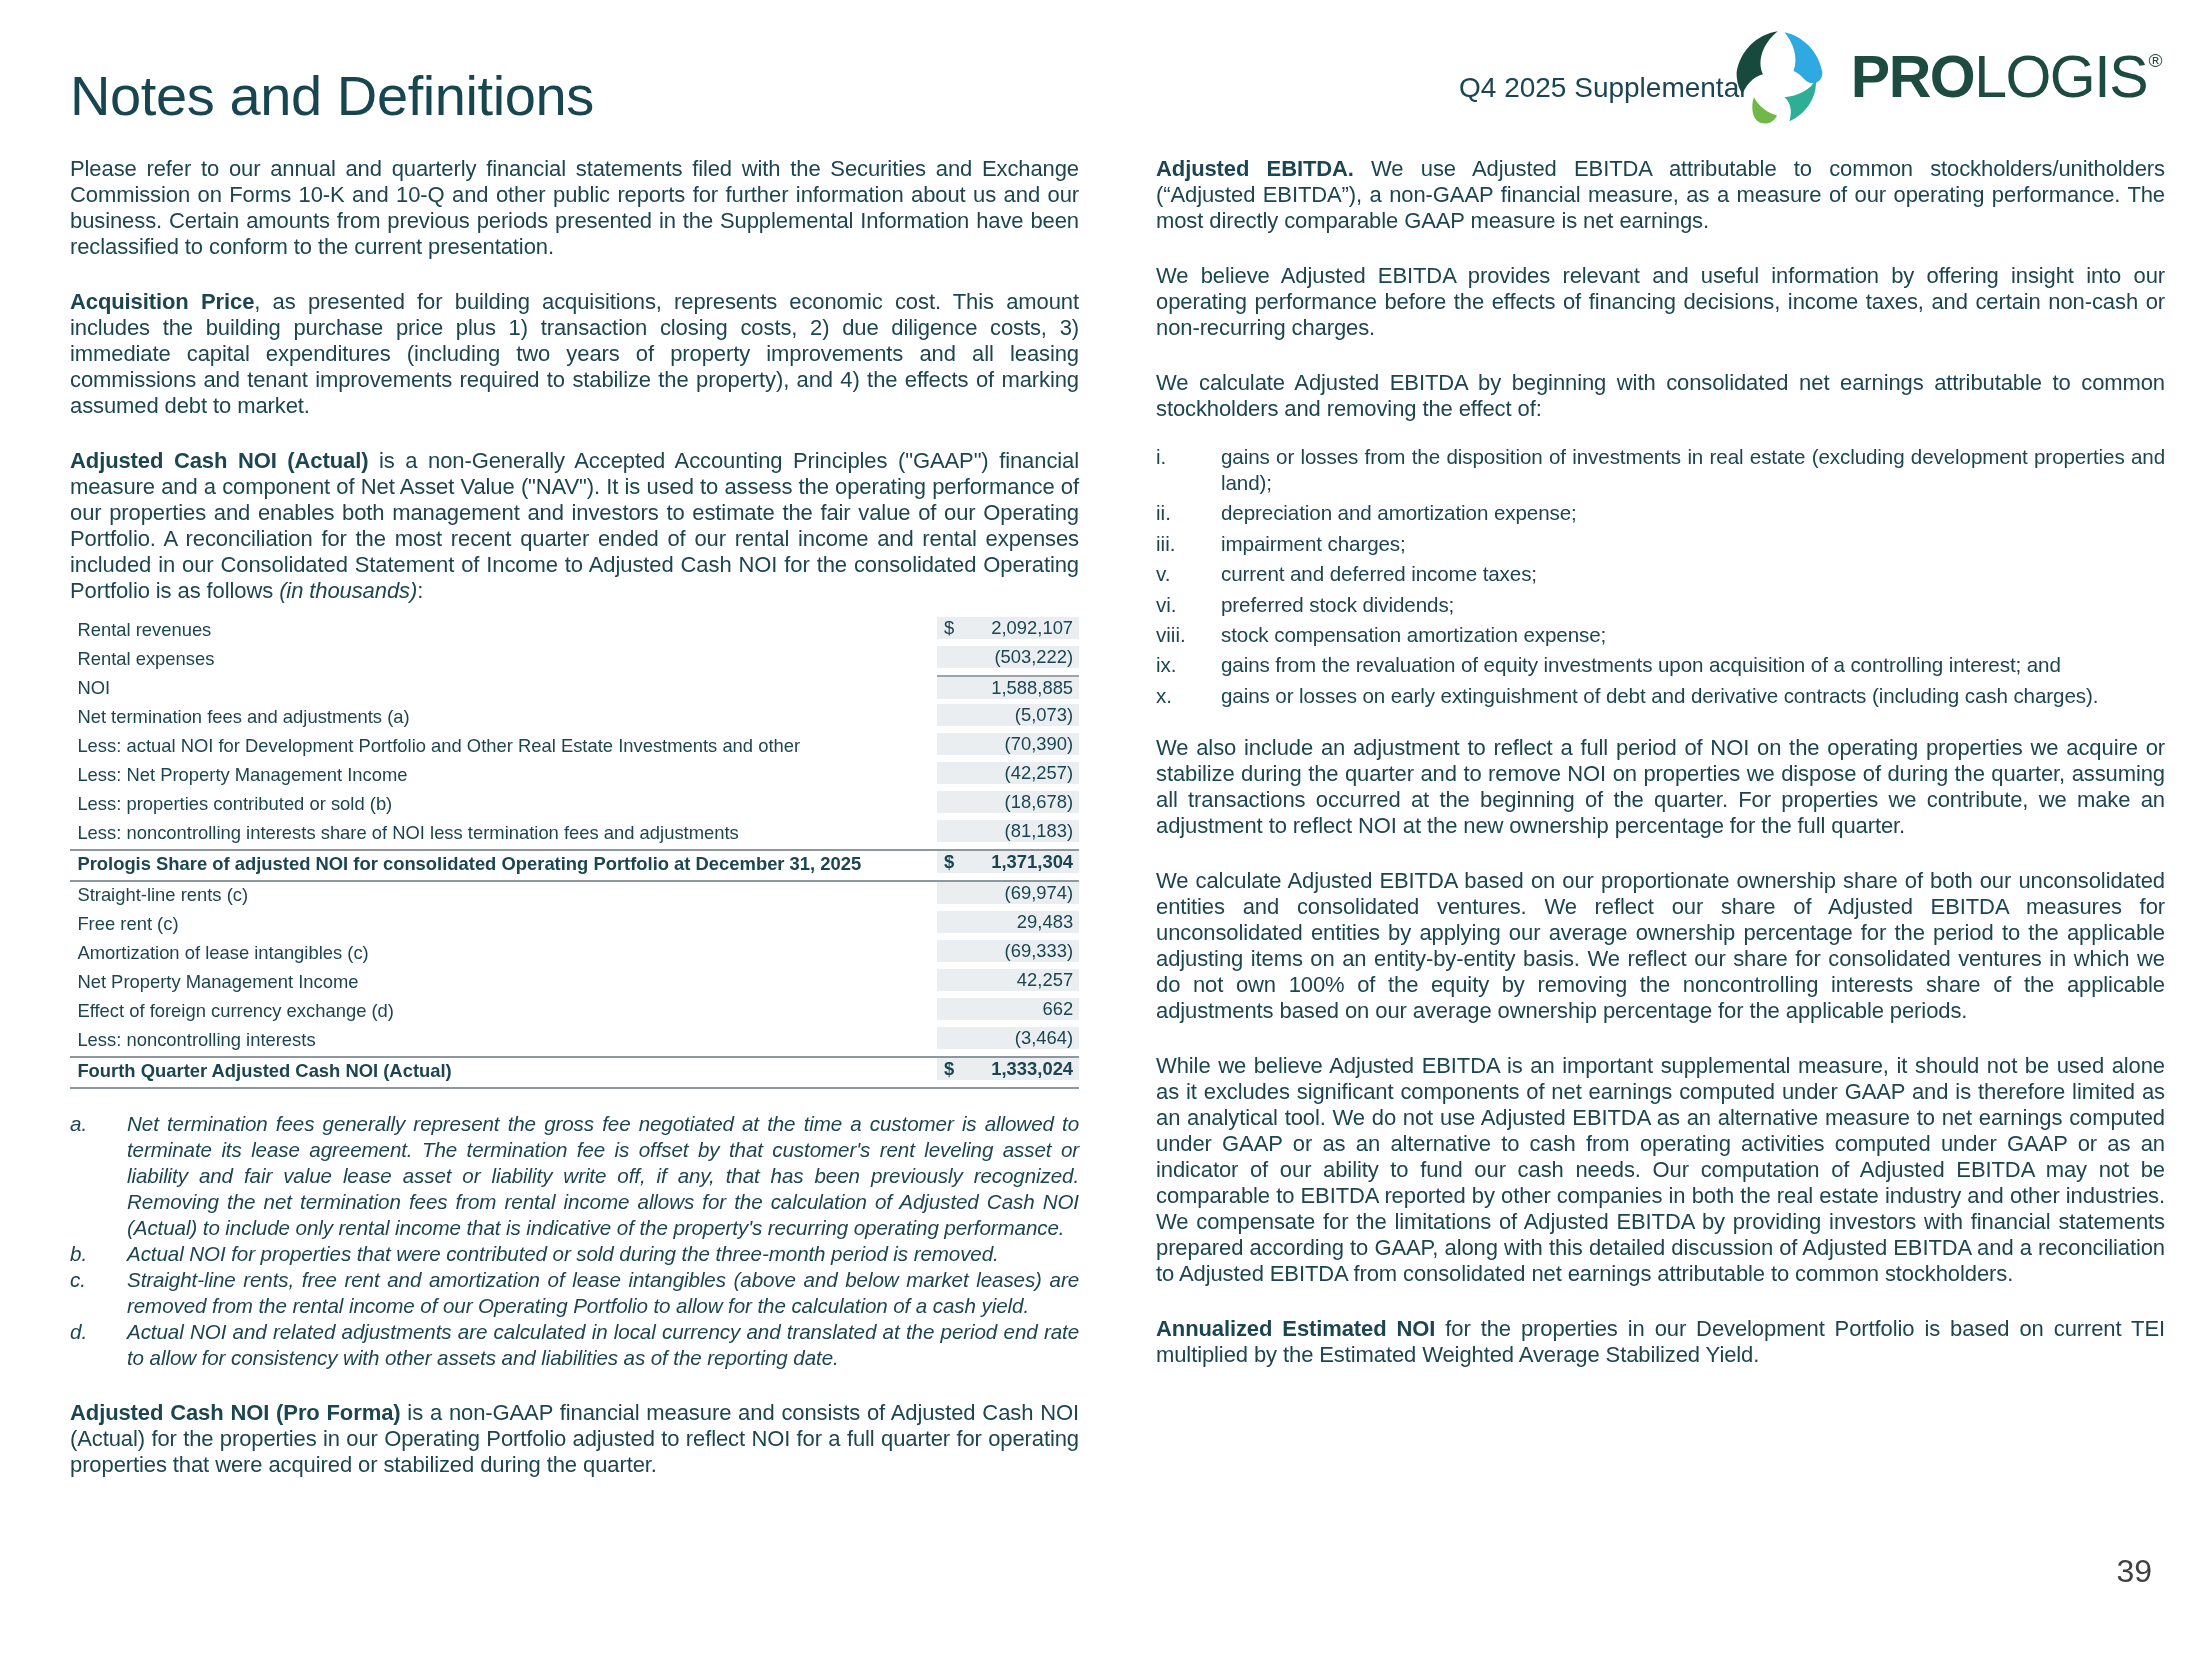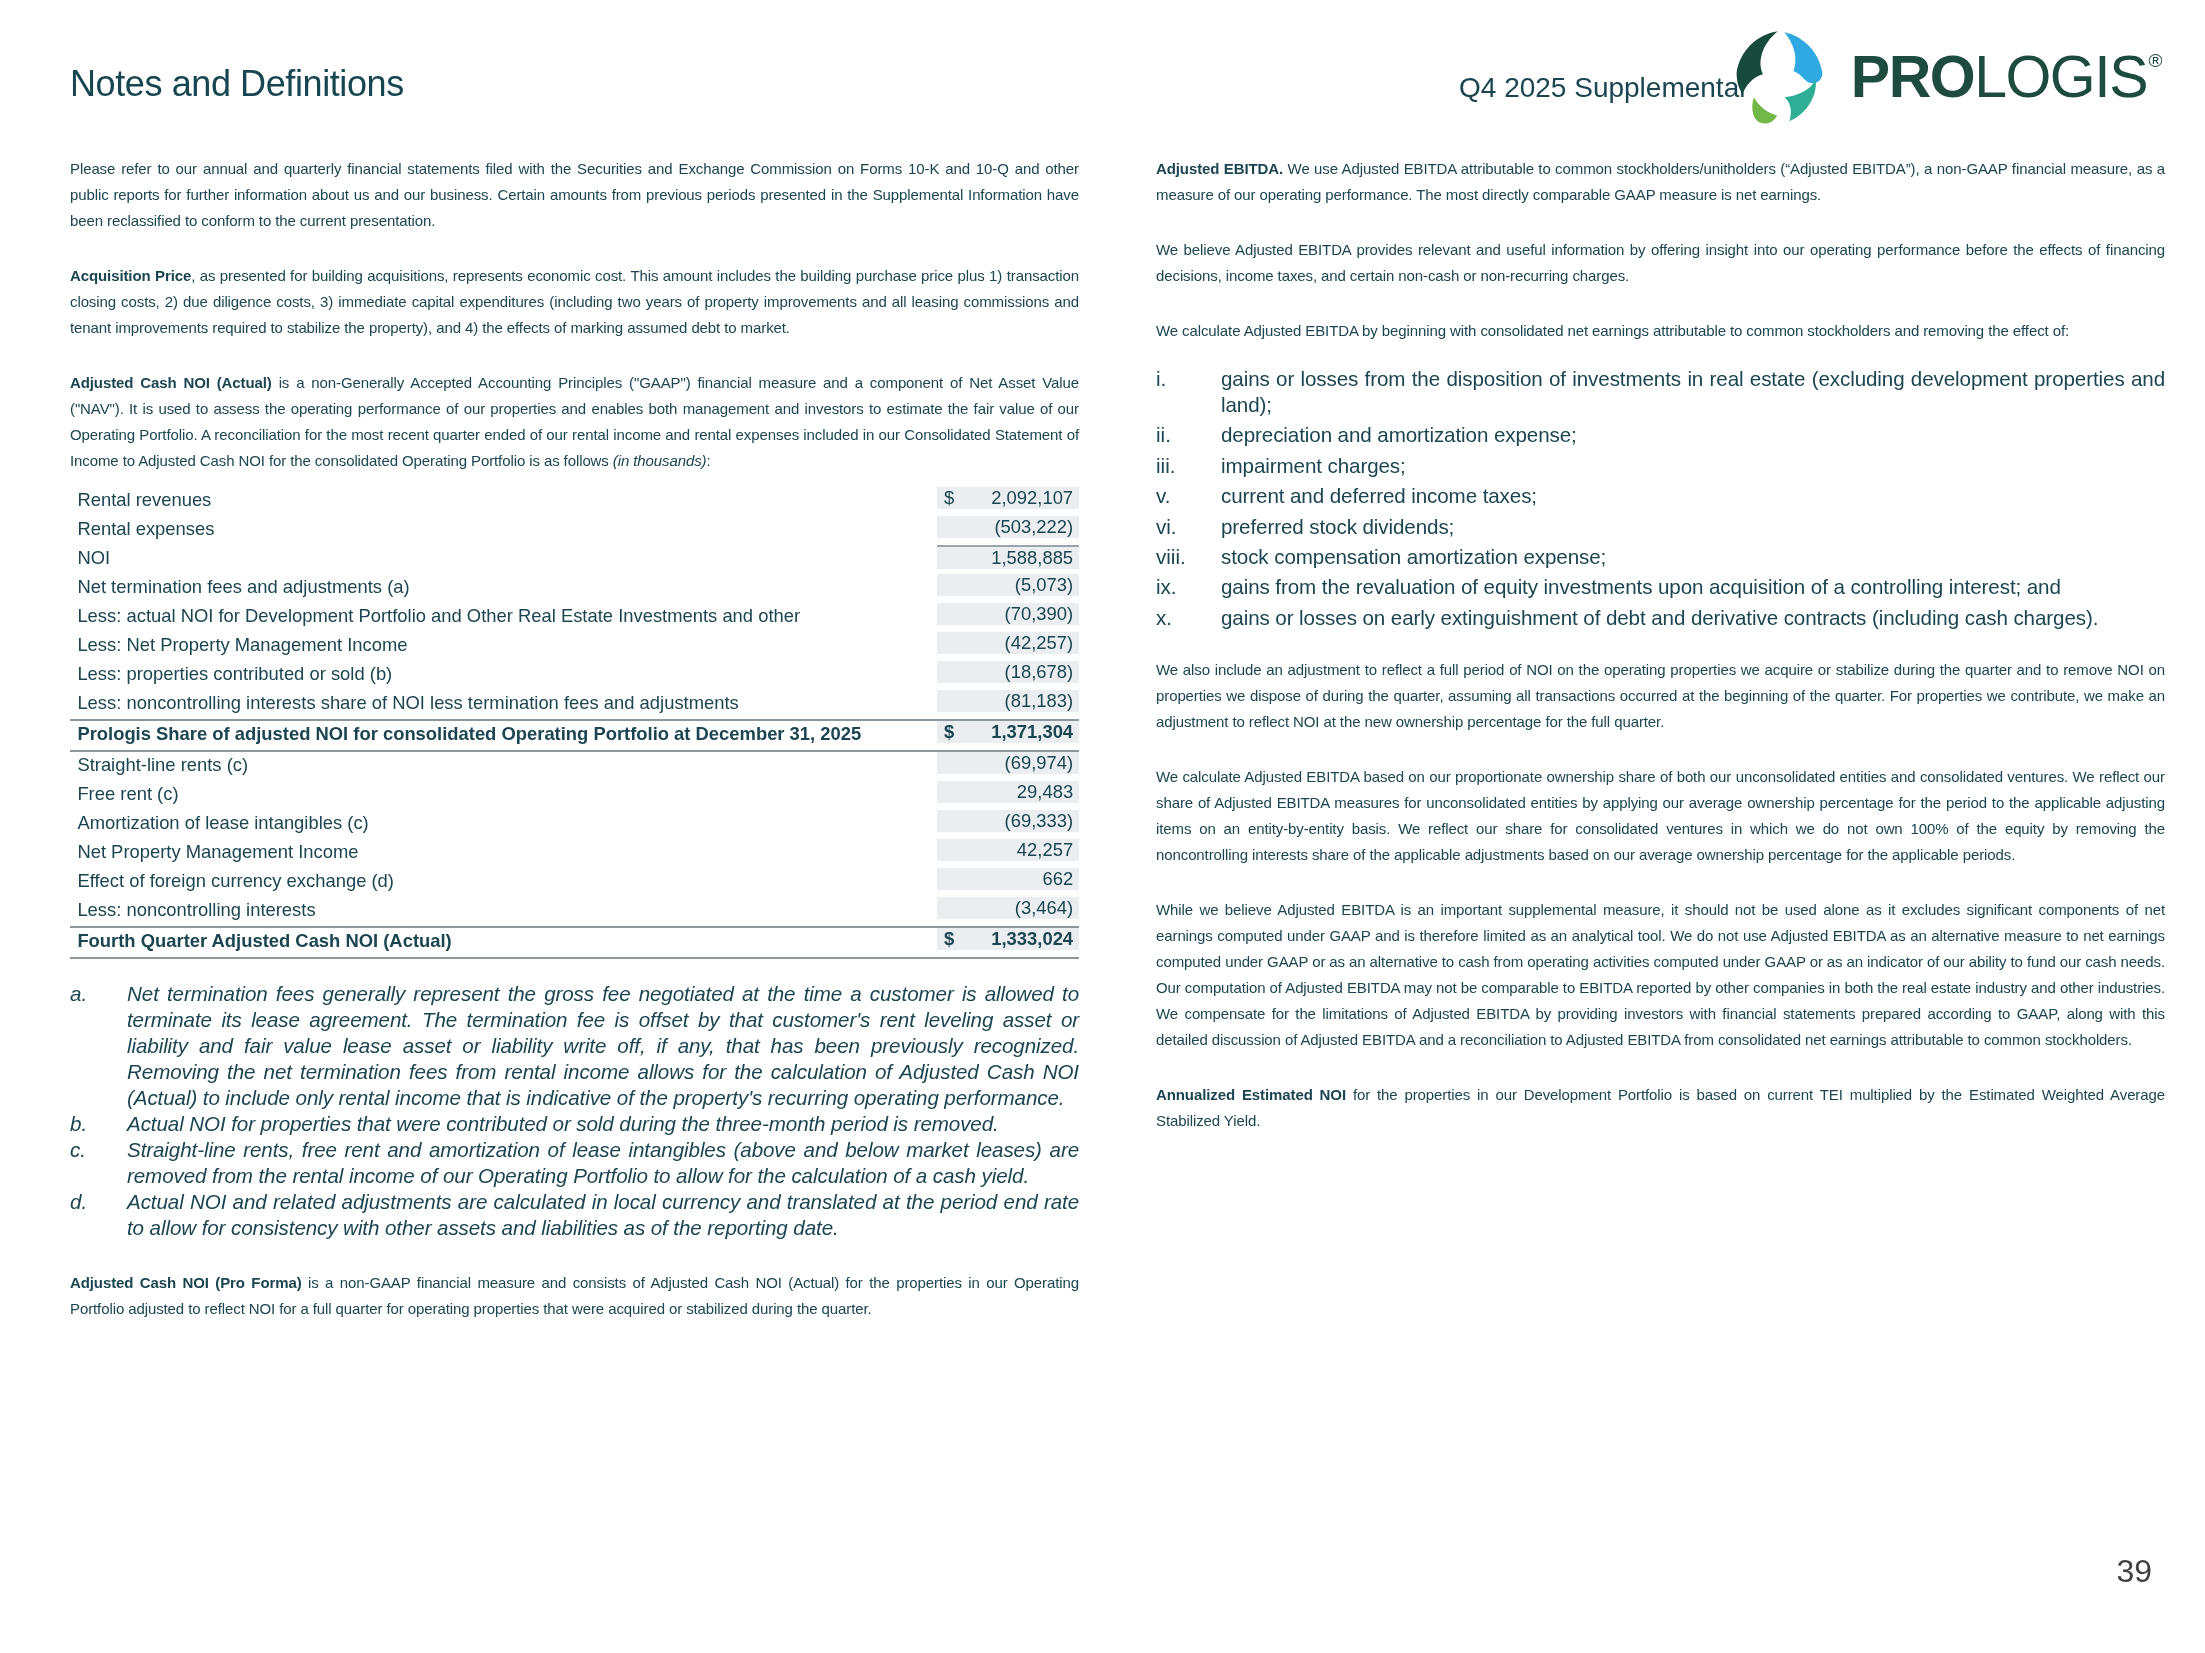--- a/index.html
+++ b/index.html
@@ -4,21 +4,21 @@
 <style>
   html,body{margin:0;padding:0;background:#ffffff;}
   body{
     width:2205px;height:1654px;position:relative;overflow:hidden;
     font-family:"Liberation Sans", sans-serif;
     color:#1B4550;
     -webkit-font-smoothing:antialiased;
   }
   .title{
     position:absolute;left:70px;top:63px;margin:0;
-    font-size:36px;font-weight:400;color:#174550;letter-spacing:-0.4px;
+    font-size:56px;font-weight:400;color:#174550;letter-spacing:-0.4px;
   }
   .supp{
     position:absolute;left:1459px;top:72px;
     font-size:28px;color:#1B4550;
   }
   .logo{
     position:absolute;top:28px;right:44px;
     display:flex;align-items:center;gap:22px;
   }
   .logo svg{width:99px;height:99px;display:block;}
@@ -26,21 +26,21 @@
     font-size:59px;color:#1D4B40;letter-spacing:-1.5px;line-height:1;
     display:flex;align-items:flex-start;
   }
   .wordmark .pro{font-weight:700;}
   .wordmark .logis{font-weight:400;}
   .wordmark .reg{font-size:19px;font-weight:400;margin-top:2.9px;margin-left:1.5px;}
   .col{position:absolute;top:156px;width:1009px;}
   .col-left{left:70px;}
   .col-right{left:1156px;}
   .para{
-    font-size:15px;line-height:26px;text-align:justify;
+    font-size:22px;line-height:26px;text-align:justify;
     margin:0 0 29px 0;letter-spacing:-0.1px;
   }
   .para strong{font-weight:700;}
   .para em{font-style:italic;}
   
   .ftable{width:100%;font-size:18.4px;margin:2.9px 0 22px 0;}
   .trow{display:flex;align-items:flex-start;min-height:29px;}
   .tlabel{flex:1;display:flex;align-items:center;padding:1.5px 10.3px 1.5px 7.4px;}
   .tval{
     width:129px;flex:none;background:#EAEEF1;border-bottom:2.2px solid #ffffff;

